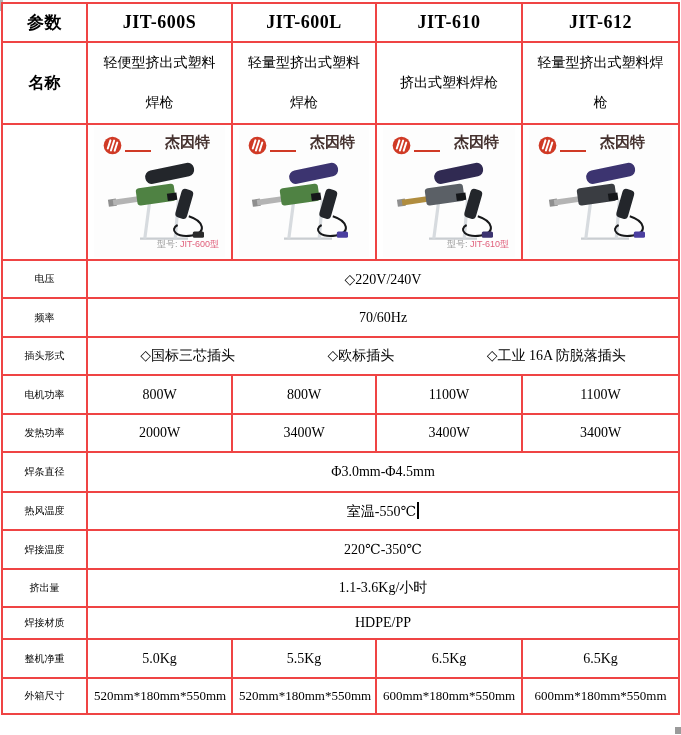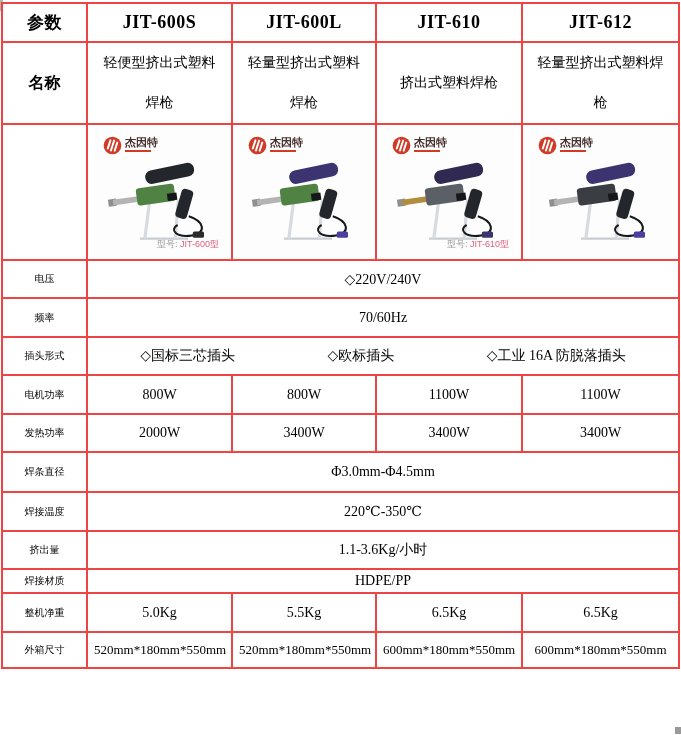--- a/index.html
+++ b/index.html
@@ -31,22 +31,22 @@
   .val{font-size:14px;}
   .small .val,.small td{font-size:13px;letter-spacing:0;}
   .plug-line{display:flex;justify-content:space-around;align-items:flex-start;font-size:14px;}
   .caret{display:inline-block;width:2px;height:17px;background:#000;vertical-align:-3px;margin-left:1px;}
 
   
   .img-cell{padding:2px;}
   .photo{position:relative;width:100%;height:130px;background:#fdfdfd;}
   .brand{position:absolute;left:9px;top:9px;display:flex;align-items:flex-start;gap:3px;}
   .logo-mark{width:19px;height:19px;}
-  .brand-txt{font-size:11px;font-weight:bold;color:#45322f;line-height:12px;
-             font-family:"Liberation Sans","DejaVu Sans",sans-serif;}
+  .brand-txt{font-size:15px;font-weight:bold;color:#45322f;line-height:12px;
+             font-family:"Liberation Sans","DejaVu Sans",sans-serif;margin-left:40px;}
   .brand-sub{width:26px;height:2px;background:#d03a26;margin-top:2px;}
   .gun{position:absolute;left:50%;top:54%;transform:translate(-50%,-50%);width:126px;height:96px;}
   .caption{position:absolute;right:6px;bottom:6px;font-size:9px;
            font-family:"Liberation Sans","DejaVu Sans",sans-serif;}
   .cap-prefix{color:#9a9a9a;}
   .cap-model{color:#e0607c;text-align:right;}
   .caption:empty{display:none;}
 
   
   .v1{--barrel:#23262b;--body:#4f8243;--plug:#2b2b2b;}
@@ -225,32 +225,36 @@
       <td class="val">3400W</td>
       <td class="val">3400W</td>
       <td class="val">3400W</td>
     </tr>
 
     <tr style="height:40px">
       <th class="rowlabel">焊条直径</th>
       <td colspan="4" class="val">Φ3.0mm-Φ4.5mm</td>
     </tr>
 
+    <tr style="height:38px">
+      <th class="rowlabel">热风温度</th>
+      <td colspan="4" class="val"><span>室温-550℃</span><span class="caret"></span></td>
+    </tr>
 
     <tr style="height:39px">
       <th class="rowlabel">焊接温度</th>
       <td colspan="4" class="val">220℃-350℃</td>
     </tr>
 
     <tr style="height:38px">
       <th class="rowlabel">挤出量</th>
       <td colspan="4" class="val">1.1-3.6Kg/小时</td>
     </tr>
 
-    <tr style="height:24px">
+    <tr style="height:32px">
       <th class="rowlabel">焊接材质</th>
       <td colspan="4" class="val">HDPE/PP</td>
     </tr>
 
     <tr style="height:39px">
       <th class="rowlabel">整机净重</th>
       <td class="val">5.0Kg</td>
       <td class="val">5.5Kg</td>
       <td class="val">6.5Kg</td>
       <td class="val">6.5Kg</td>

